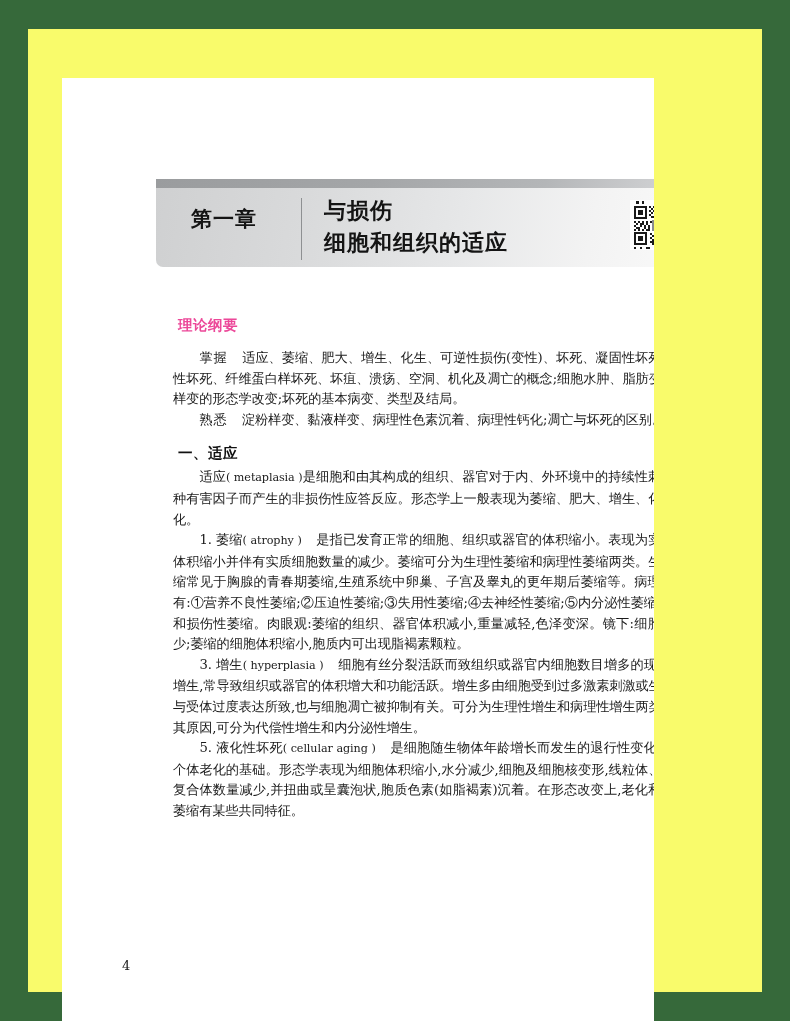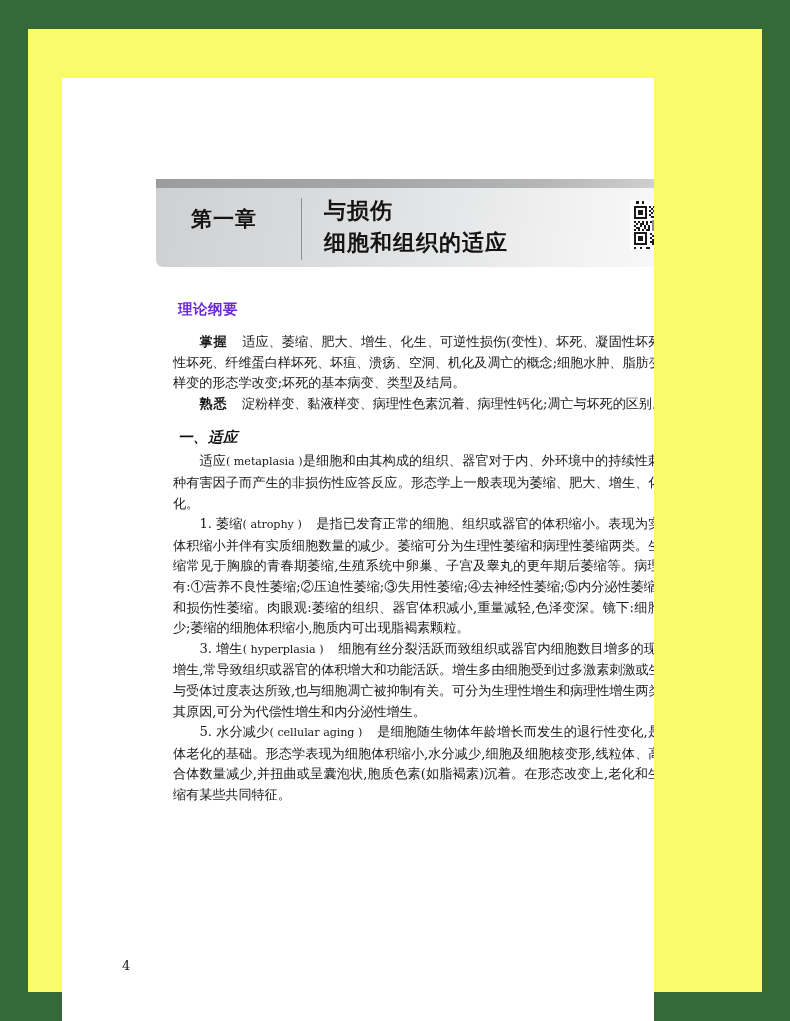--- a/index.html
+++ b/index.html
@@ -101,46 +101,45 @@
   .content {
     position: absolute;
     left: 111px;
     top: 222px;
     width: 528px;
   }
   .h-outline {
     font-family: "DejaVu Sans", "Liberation Sans", sans-serif;
     font-weight: bold;
     font-size: 14.5px;
-    color: #6d28d9;
+    color: #ec4899;
     letter-spacing: 0.5px;
-    margin: 0 0 13px 5px;
+    margin: 16px 0 13px 5px;
   }
   .h-section {
     font-family: "DejaVu Sans", "Liberation Sans", sans-serif;
     font-weight: bold;
     font-size: 14.5px;
     color: #111111;
     letter-spacing: 0.5px;
     margin: 14px 0 4px 5px;
-    font-style: italic;
   }
   p.para {
     font-family: "DejaVu Serif", "Liberation Serif", serif;
     font-size: 13.2px;
     line-height: 20.6px;
     color: #1a1a1a;
     margin: 0;
     text-align: justify;
     text-justify: inter-ideograph;
     text-indent: 2em;
     letter-spacing: -0.1px;
   }
   .lead {
-    font-weight: bold;
+    font-weight: normal;
     letter-spacing: 0.8px;
   }
   .gap { display: inline-block; width: 1.1em; }
   .lat {
     font-family: "DejaVu Serif", "Liberation Serif", serif;
     font-size: 11.2px;
   }
 
   
   .folio {
@@ -306,21 +305,21 @@
         <h3 class="h-section">一、适应</h3>
 
         <p class="para"><span>适应</span><span class="lat">( metaplasia )</span><span>是细胞和由其构成的组织、器官对于内、外环境中的持续性刺激和各种有害因子而产生的非损伤性应答反应。形态学上一般表现为萎缩、肥大、增生、化生和老化。</span></p>
 
         <p class="para"><span>1.</span>&nbsp;<span>萎缩</span><span class="lat">( atrophy )</span><span class="gap"></span><span>是指已发育正常的细胞、组织或器官的体积缩小。表现为实质细胞体积缩小并伴有实质细胞数量的减少。萎缩可分为生理性萎缩和病理性萎缩两类。生理性萎缩常见于胸腺的青春期萎缩,生殖系统中卵巢、子宫及睾丸的更年期后萎缩等。病理性萎缩有:①营养不良性萎缩;②压迫性萎缩;③失用性萎缩;④去神经性萎缩;⑤内分泌性萎缩;⑥老化和损伤性萎缩。肉眼观:萎缩的组织、器官体积减小,重量减轻,色泽变深。镜下:细胞数量减少;萎缩的细胞体积缩小,胞质内可出现脂褐素颗粒。</span></p>
 
 
         <p class="para"><span>3.</span>&nbsp;<span>增生</span><span class="lat">( hyperplasia )</span><span class="gap"></span><span>细胞有丝分裂活跃而致组织或器官内细胞数目增多的现象,称为增生,常导致组织或器官的体积增大和功能活跃。增生多由细胞受到过多激素刺激或生长因子与受体过度表达所致,也与细胞凋亡被抑制有关。可分为生理性增生和病理性增生两类。根据其原因,可分为代偿性增生和内分泌性增生。</span></p>
 
 
-        <p class="para"><span>5.</span>&nbsp;<span>水分减少</span><span class="lat">( cellular aging )</span><span class="gap"></span><span>是细胞随生物体年龄增长而发生的退行性变化,是生物个体老化的基础。形态学表现为细胞体积缩小,水分减少,细胞及细胞核变形,线粒体、高尔基复合体数量减少,并扭曲或呈囊泡状,胞质色素(如脂褐素)沉着。在形态改变上,老化和生理性萎缩有某些共同特征。</span></p>
+        <p class="para"><span>5.</span>&nbsp;<span>液化性坏死</span><span class="lat">( cellular aging )</span><span class="gap"></span><span>是细胞随生物体年龄增长而发生的退行性变化,是生物个体老化的基础。形态学表现为细胞体积缩小,水分减少,细胞及细胞核变形,线粒体、高尔基复合体数量减少,并扭曲或呈囊泡状,胞质色素(如脂褐素)沉着。在形态改变上,老化和生理性萎缩有某些共同特征。</span></p>
 
       </div>
 
       <div class="folio">4</div>
 
     </div>
   </div>
 </div>
 
 </body></html>

